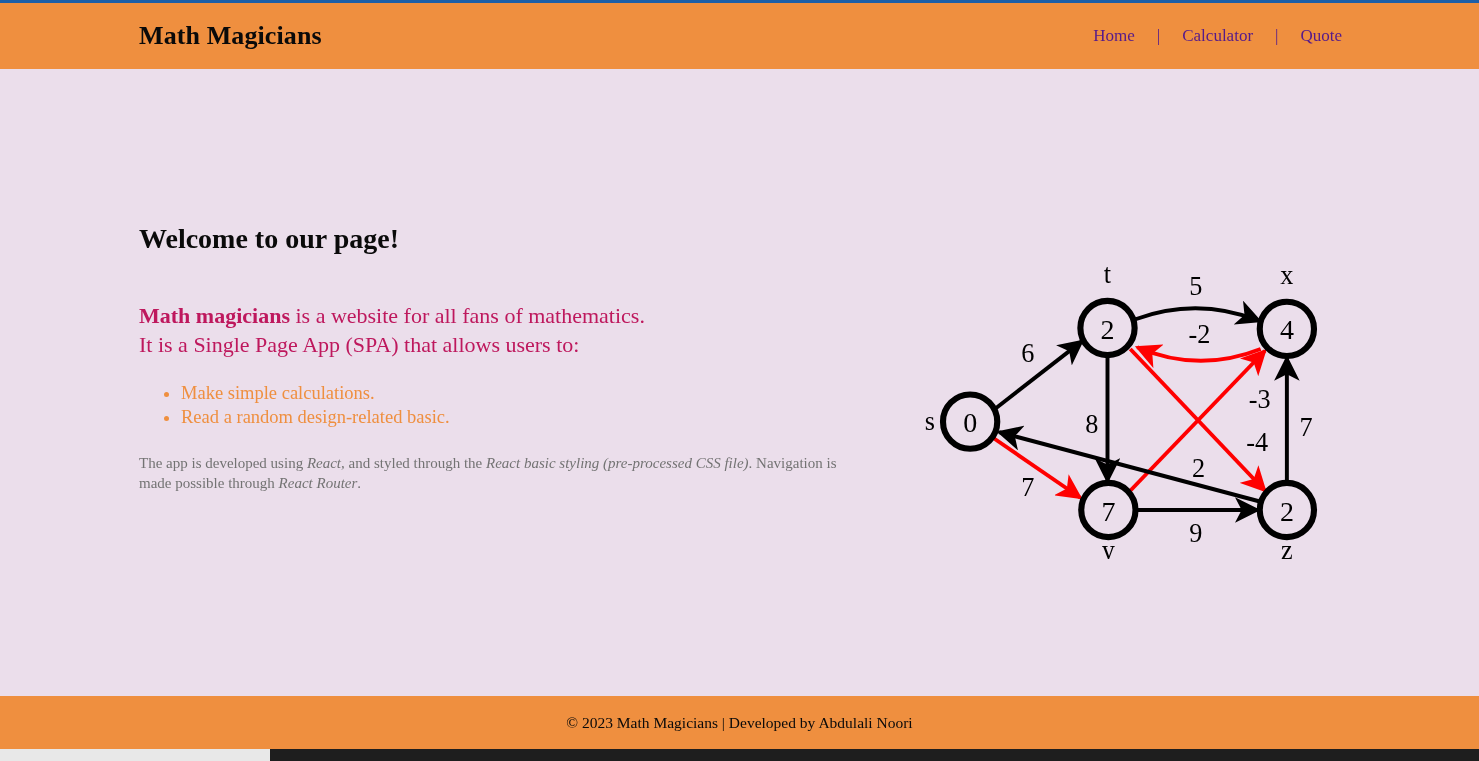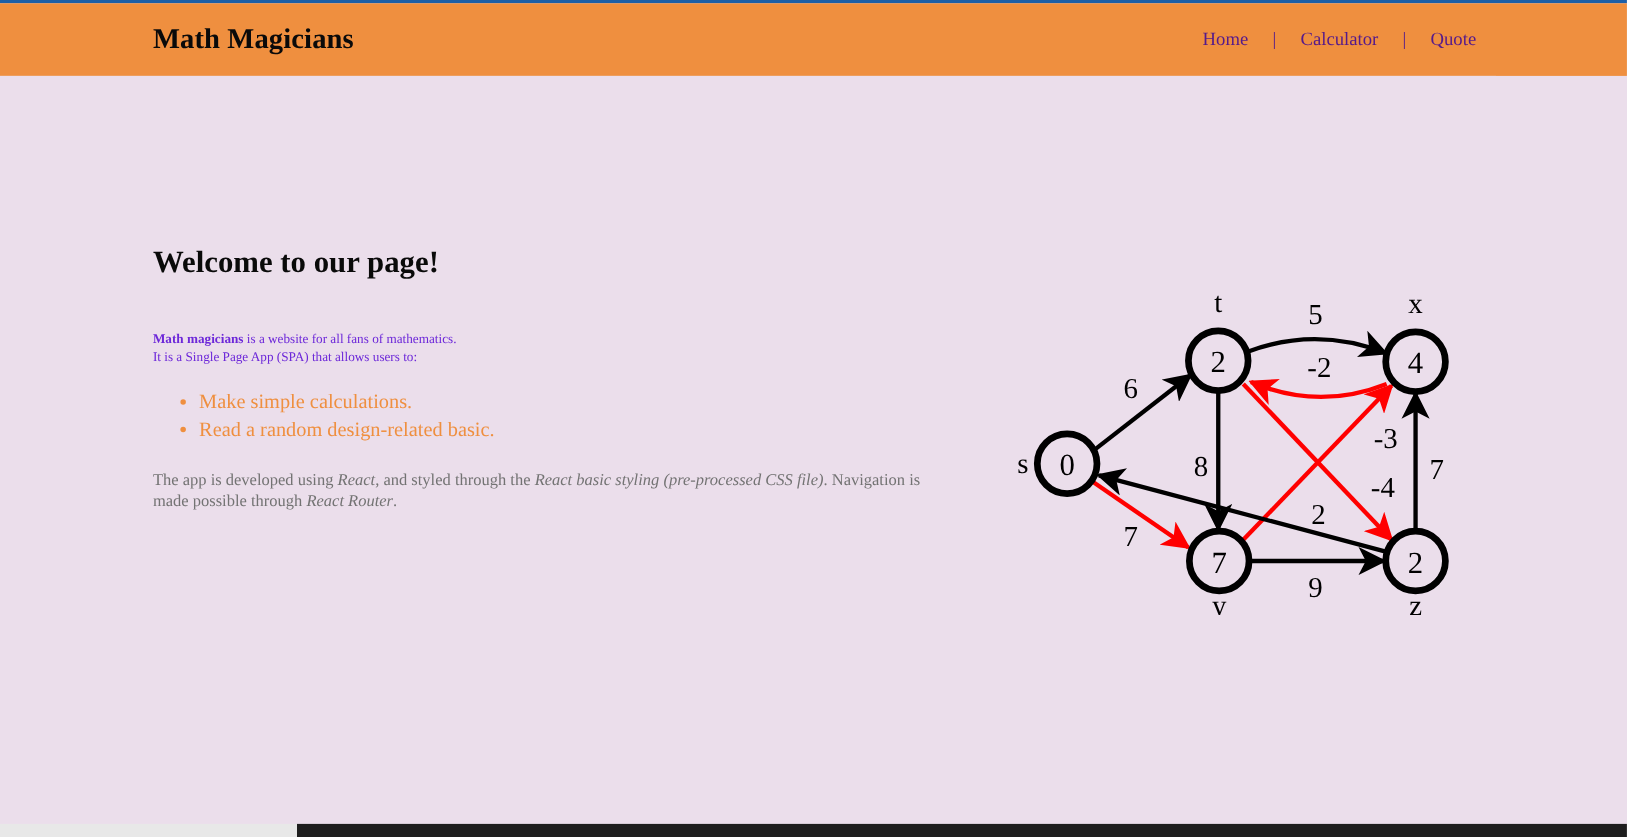--- a/index.html
+++ b/index.html
@@ -83,22 +83,22 @@
     width: 700px;
   }
   .welcome {
     font-size: 28px;
     font-weight: bold;
     color: #0a0a0a;
     margin: 0 0 46px 0;
     line-height: 1.1;
   }
   .intro {
-    font-size: 12px;
-    color: #6d28d9;
+    font-size: 22px;
+    color: #be185d;
     line-height: 1.32;
     margin: 0 0 22px 0;
   }
   .intro b { font-weight: bold; }
   .bullets {
     list-style: disc;
     margin: 0 0 24px 0;
     padding-left: 42px;
     color: #ef8f3f;
   }
@@ -260,17 +260,20 @@
           <text x="404" y="227">-3</text>
           <text x="331" y="381">9</text>
           <text x="457" y="259">7</text>
           <text x="334" y="306">2</text>
         </g>
       </svg>
     </div>
 
   </div>
 
+  <div class="footer">
+    <span class="footer-text">© 2023 Math Magicians | Developed by Abdulali Noori</span>
+  </div>
 
   <div class="hscroll-track"></div>
   <div class="hscroll-thumb"></div>
 
 </div>
 
 </body></html>

